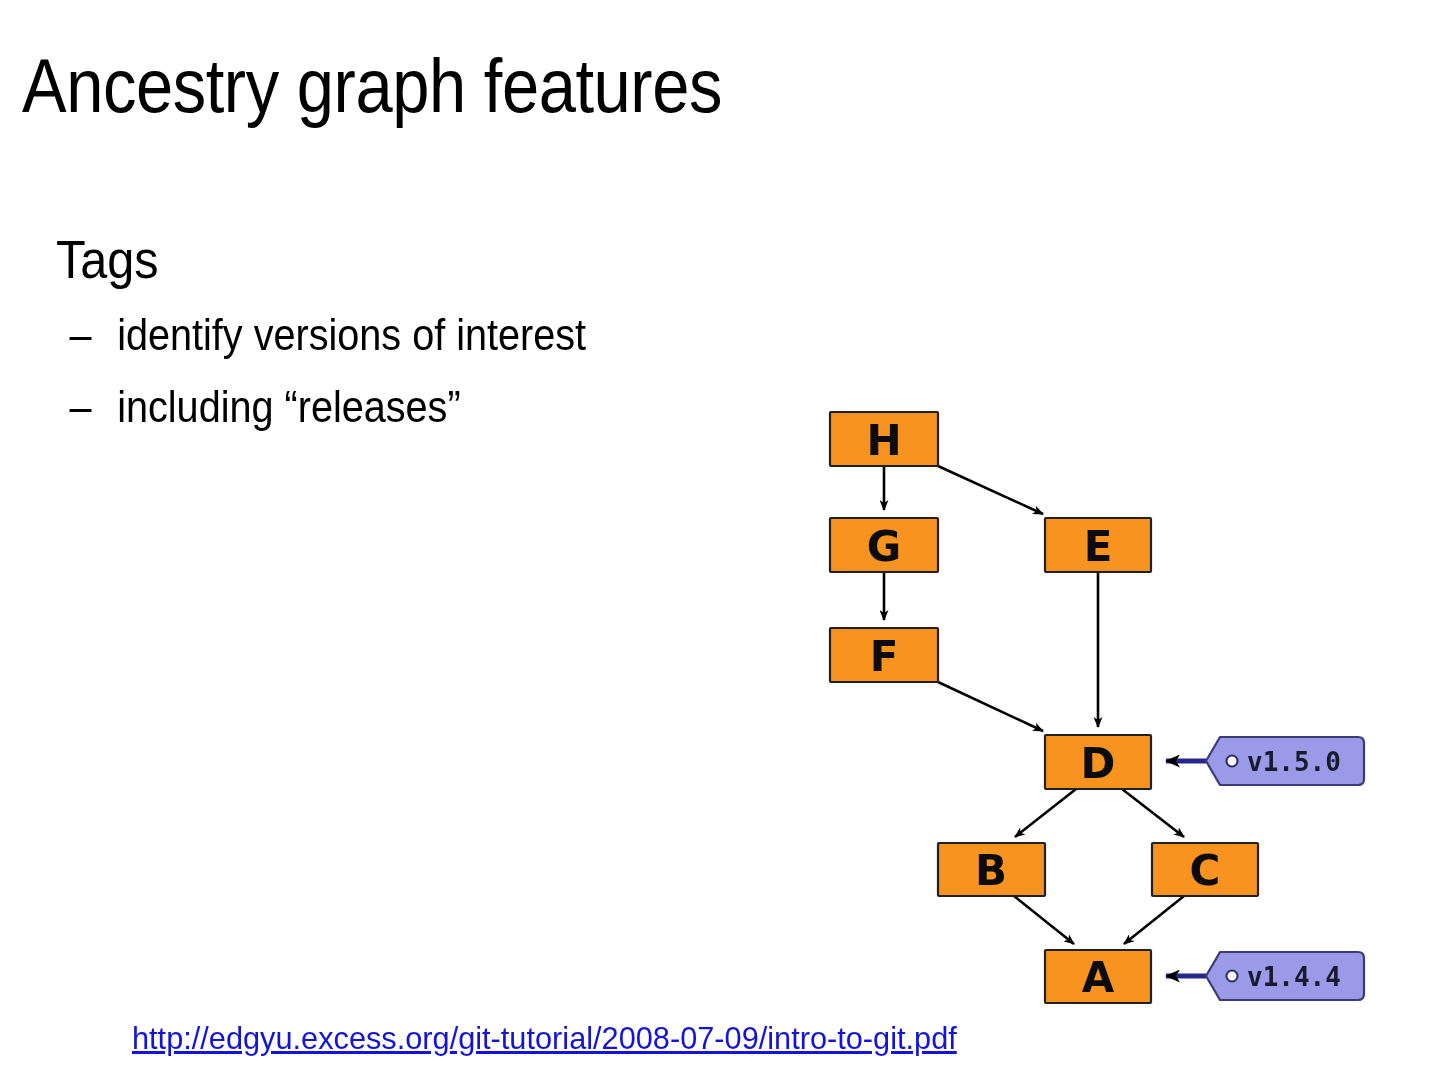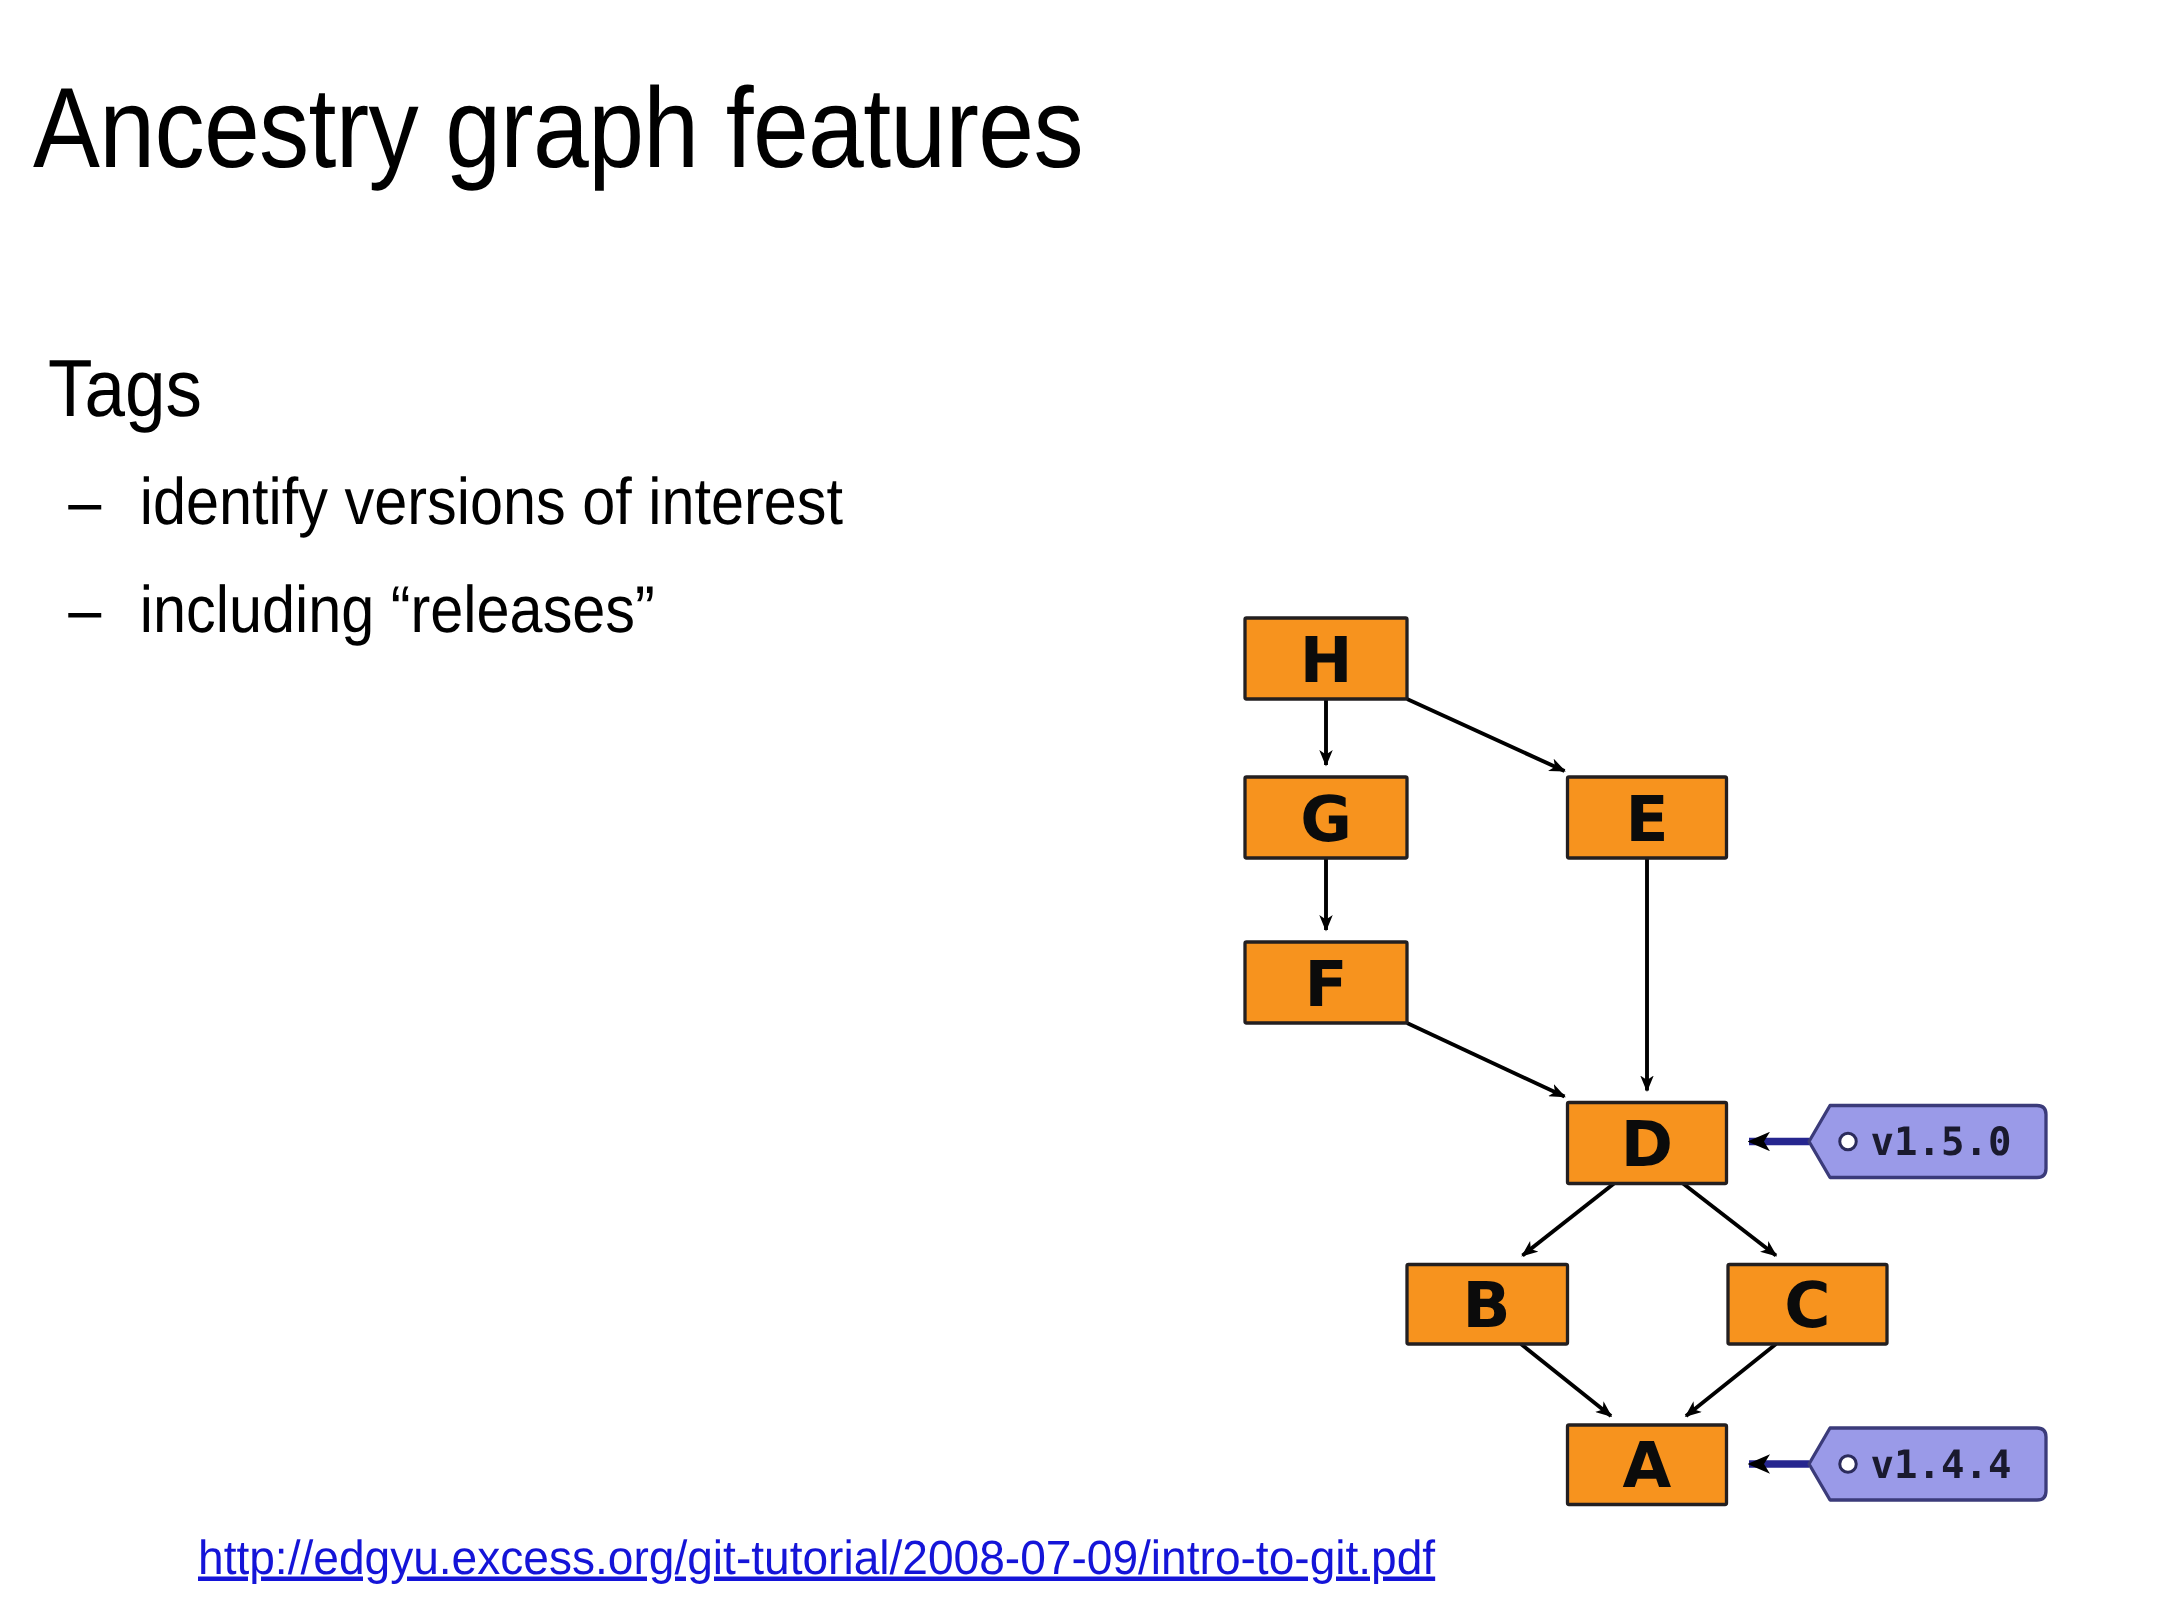--- a/index.html
+++ b/index.html
@@ -26,21 +26,21 @@
     color: #000000;
     letter-spacing: -0.5px;
     transform: scaleX(0.88);
     transform-origin: left center;
     white-space: nowrap;
   }
 
   
   #bullet-list {
     position: absolute;
-    left: 32px;
+    left: 56px;
     top: 230px;
     width: 800px;
   }
   .bullet-l1 {
     font-size: 54px;
     line-height: 1.08;
     color: #000000;
     margin: 0 0 22px 0;
     transform: scaleX(0.90);
     transform-origin: left center;

